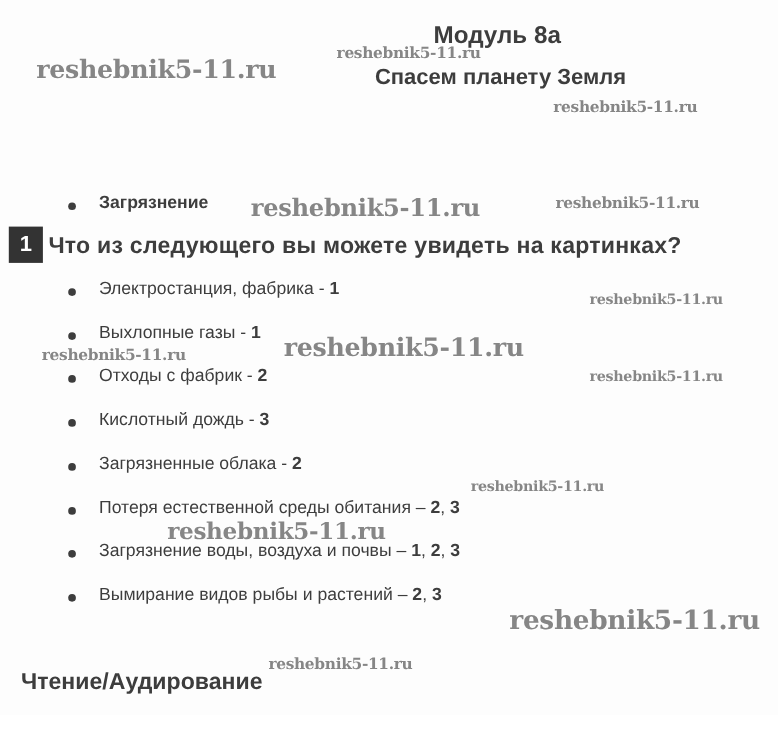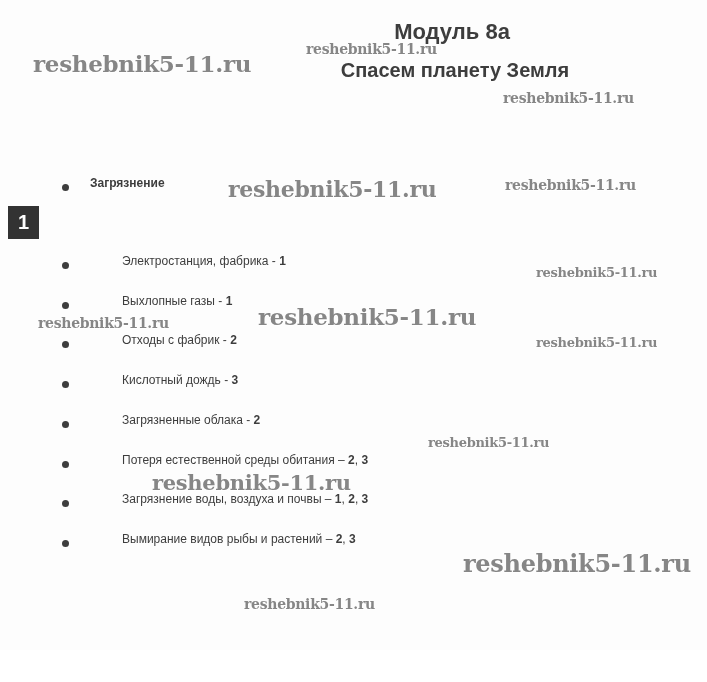--- a/index.html
+++ b/index.html
@@ -22,23 +22,23 @@
   .module-title{top:19px;left:452px;font-size:22px;font-weight:bold;}
   .topic-title{top:59px;left:455px;font-size:20px;font-weight:bold;}
   .section-heading{position:absolute;font-size:21px;font-weight:bold;white-space:nowrap;}
   .vocab-heading{left:19px;top:133px;}
   .reading-heading{left:19px;top:608px;}
   .bullet-line{position:absolute;left:0;white-space:nowrap;}
   .bullet-dot{
     position:absolute;left:62px;top:8px;width:7px;height:7px;border-radius:50%;
     background:var(--text);
   }
-  .bullet-text{position:absolute;left:90px;top:0;font-size:12px;}
+  .bullet-text{position:absolute;left:90px;top:0;font-size:16px;}
   .vocab-item .bullet-text{font-weight:bold;}
-  .answer-item .bullet-text{font-weight:normal;margin-left:32px;}
+  .answer-item .bullet-text{font-weight:normal;}
   .answer-item strong{font-weight:bold;}
   .question-badge{
     position:absolute;left:8px;top:206px;width:31px;height:33px;
     background:var(--badge-bg);color:var(--badge-text);
     font-size:20px;font-weight:bold;
     display:flex;align-items:center;justify-content:center;
   }
   .question-text{
     position:absolute;left:44px;top:212px;
     font-size:21px;font-weight:bold;letter-spacing:0.2px;white-space:nowrap;
@@ -66,20 +66,21 @@
 
   <div id="vocab-list">
       <div class="bullet-line vocab-item" style="top: 176px;">
         <span class="bullet-dot"></span>
         <span class="bullet-text">Загрязнение</span>
       </div>
     </div>
 
   <div class="question-badge">1</div>
 
+  <div class="question-text">Что из следующего вы можете увидеть на картинках?</div>
 
   <div id="answers-list">
       <div class="bullet-line answer-item" style="top: 254px;">
         <span class="bullet-dot"></span>
         <span class="bullet-text">Электростанция, фабрика - <strong>1</strong></span>
       </div>
       <div class="bullet-line answer-item" style="top: 293.7px;">
         <span class="bullet-dot"></span>
         <span class="bullet-text">Выхлопные газы - <strong>1</strong></span>
       </div>
@@ -102,20 +103,21 @@
       <div class="bullet-line answer-item" style="top: 492.2px;">
         <span class="bullet-dot"></span>
         <span class="bullet-text">Загрязнение воды, воздуха и почвы – <strong>1</strong>, <strong>2</strong>, <strong>3</strong></span>
       </div>
       <div class="bullet-line answer-item" style="top: 531.9px;">
         <span class="bullet-dot"></span>
         <span class="bullet-text">Вымирание видов рыбы и растений – <strong>2</strong>, <strong>3</strong></span>
       </div>
     </div>
 
+  <div class="section-heading reading-heading">Чтение/Аудирование</div>
 
   <div id="watermark-layer">
       <span class="watermark" style="left: 33px; top: 50px; font-size: 23px;">reshebnik5-11.ru</span>
       <span class="watermark" style="left: 306px; top: 41px; font-size: 14px;">reshebnik5-11.ru</span>
       <span class="watermark" style="left: 503px; top: 90px; font-size: 14px;">reshebnik5-11.ru</span>
       <span class="watermark" style="left: 505px; top: 177px; font-size: 14px;">reshebnik5-11.ru</span>
       <span class="watermark" style="left: 228px; top: 176px; font-size: 22px;">reshebnik5-11.ru</span>
       <span class="watermark" style="left: 536px; top: 265px; font-size: 13px;">reshebnik5-11.ru</span>
       <span class="watermark" style="left: 38px; top: 315px; font-size: 14px;">reshebnik5-11.ru</span>
       <span class="watermark" style="left: 258px; top: 303px; font-size: 23px;">reshebnik5-11.ru</span>

